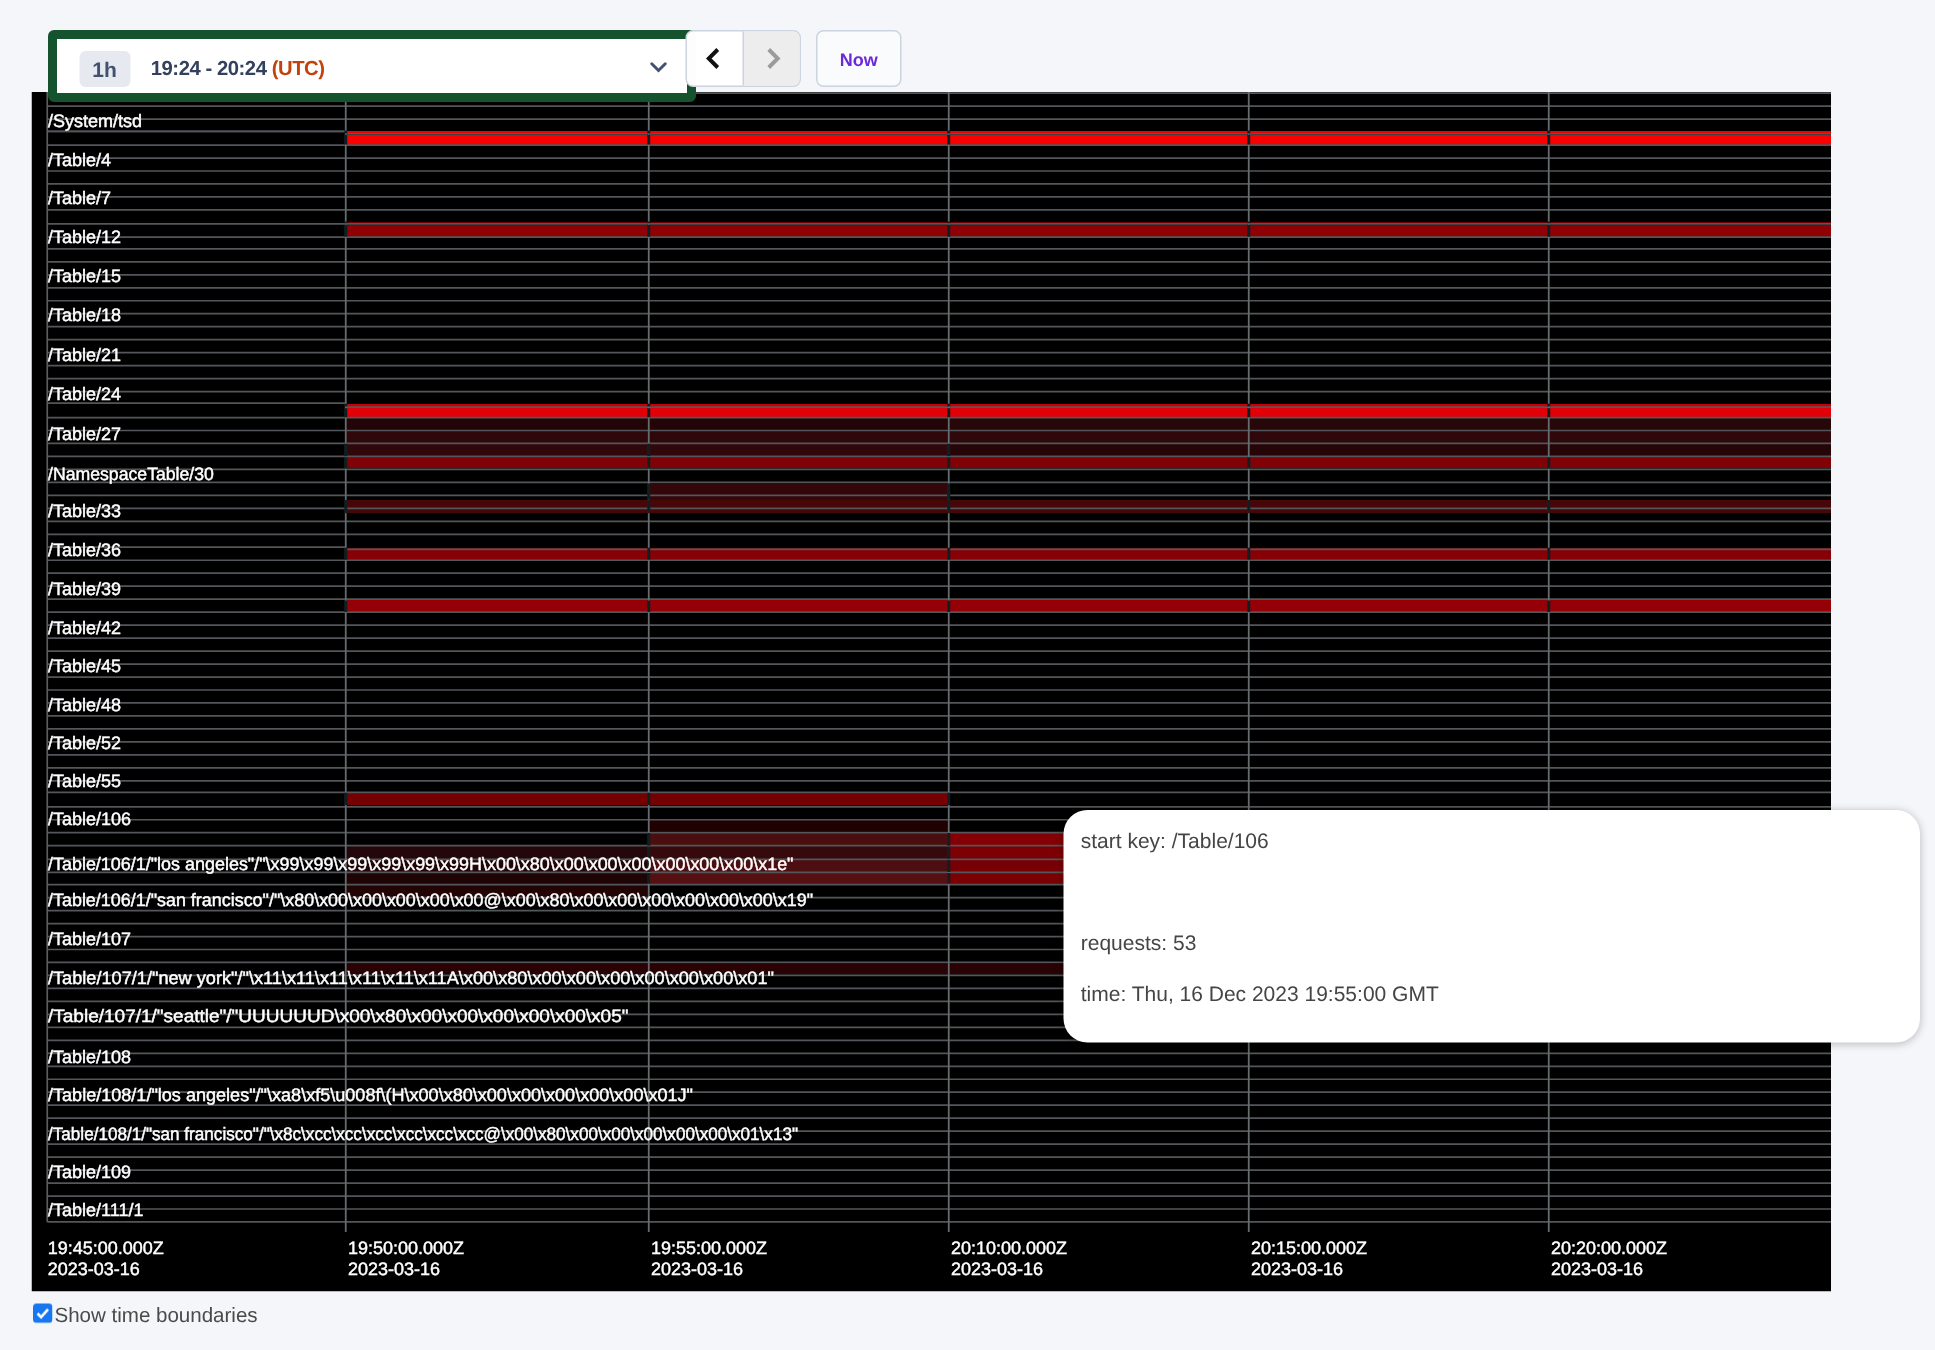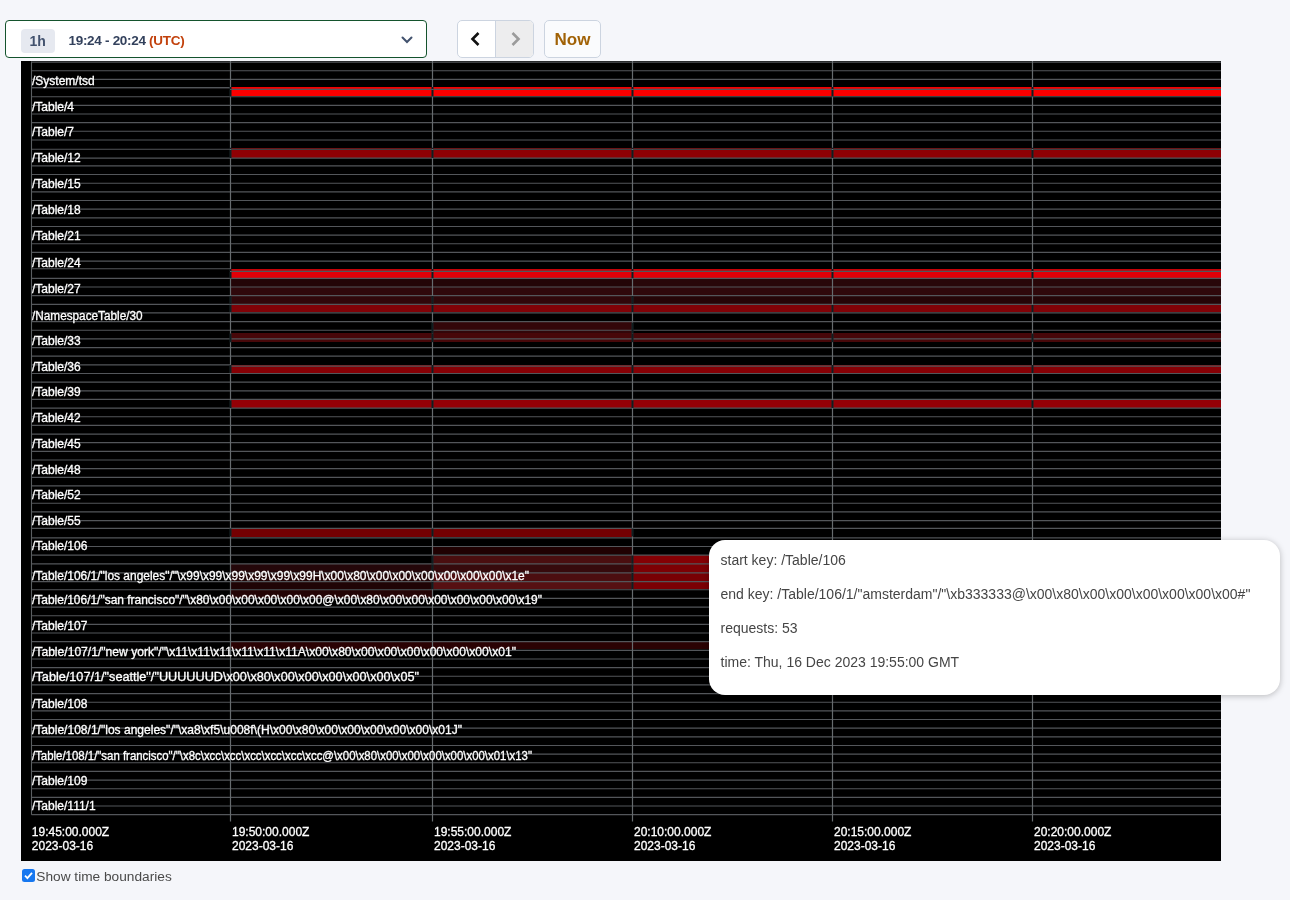--- a/index.html
+++ b/index.html
@@ -1,25 +1,25 @@
 <!DOCTYPE html>
 <html><head><meta charset="utf-8"><title>Key Visualizer</title>
 <style>
 html,body{margin:0;padding:0}
 body{width:1290px;height:900px;background:#f5f6fa;font-family:"Liberation Sans",sans-serif;position:relative;overflow:hidden}
 .abs{position:absolute;transform:translateZ(0)}
-.tsel{left:5px;top:20px;width:419.5px;height:36px;background:rgba(255,255,255,0.99);border:1px solid #14532d;border-radius:4px}
+.tsel{left:32px;top:20px;width:419.5px;height:36px;background:rgba(255,255,255,0.99);border:6px solid #14532d;border-radius:4px}
 .badge{position:absolute;left:15px;top:7.5px;width:33.5px;height:24px;background:rgba(230,233,240,0.99);border-radius:4px;color:#42526e;font-weight:bold;font-size:14px;line-height:24px;text-align:center}
 .trange{position:absolute;left:62.5px;top:0;height:36px;line-height:40px;font-size:13.5px;letter-spacing:-0.3px;color:#33415c;font-weight:bold;white-space:pre}
 .trange .utc{color:#c2410c;font-weight:bold}
 .chev{position:absolute;right:13px;top:14.5px}
 .btng{left:456.5px;top:20px;width:75.5px;height:36px;background:rgba(255,255,255,0.99);border:1px solid #ccd4e0;border-radius:5px;display:flex}
 .btng .b1{width:38px;height:36px;display:flex;align-items:center;justify-content:center;border-right:1px solid #ccd4e0}
 .btng .b2{width:37.5px;height:36px;display:flex;align-items:center;justify-content:center;background:#ededee;border-radius:0 4px 4px 0}
-.nowb{left:544px;top:20px;width:55px;height:36px;background:rgba(250,251,253,0.99);border:1px solid #ccd4e0;border-radius:5px;color:#a16207;font-weight:bold;font-size:17px;line-height:38px;text-align:center}
+.nowb{left:544px;top:20px;width:55px;height:36px;background:rgba(250,251,253,0.99);border:1px solid #ccd4e0;border-radius:5px;color:#6d28d9;font-weight:bold;font-size:12px;line-height:38px;text-align:center}
 .tip{left:709px;top:540px;width:571px;height:155px;background:#fff;border-radius:16px;box-shadow:0 1px 6px rgba(0,0,0,0.25)}
 .tip div{position:absolute;left:11.5px;font-size:14px;color:#454545;white-space:pre}
 .cbl{left:36.3px;top:869.4px;font-size:13.7px;color:#4a4a4a}
 </style></head>
 <body>
 <svg width="1200" height="800" viewBox="0 0 1200 800" style="position:absolute;left:21px;top:60.6px;will-change:transform">
 <g transform="translate(-21,-60.6)">
 <rect x="21" y="60.6" width="1200" height="800" fill="#000000"></rect>
 <g shape-rendering="crispEdges">
 <rect x="230.5" y="86.6" width="990.5" height="2.0" fill="#f20000"></rect>
@@ -119,20 +119,19 @@
     </div>
   <div class="b2">
       <svg width="16" height="16" viewBox="0 0 16 16">
         <path d="M5.5 2 L11.5 8 L5.5 14" stroke="#9b9b9b" stroke-width="2.6" fill="none"></path>
       </svg>
     </div>
 </div>
 <div class="abs nowb">Now</div>
 <div class="abs tip">
   <div style="top:11.6px">start key: /Table/106</div>
-  <div style="top:45.6px">end key: /Table/106/1/"amsterdam"/"\xb333333@\x00\x80\x00\x00\x00\x00\x00\x00#"</div>
   <div style="top:79.6px">requests: 53</div>
   <div style="top:113.6px">time: Thu, 16 Dec 2023 19:55:00 GMT</div>
 </div>
 <svg class="abs" style="left:21.5px;top:868.8px" width="13" height="13" viewBox="0 0 13 13">
     <rect width="13" height="13" rx="2.5" fill="#1677f0"></rect>
     <path d="M3 6.7 L5.4 9.1 L10 3.9" stroke="#fff" stroke-width="1.8" fill="none"></path>
   </svg>
 <div class="abs cbl">Show time boundaries</div>
 </body></html>

